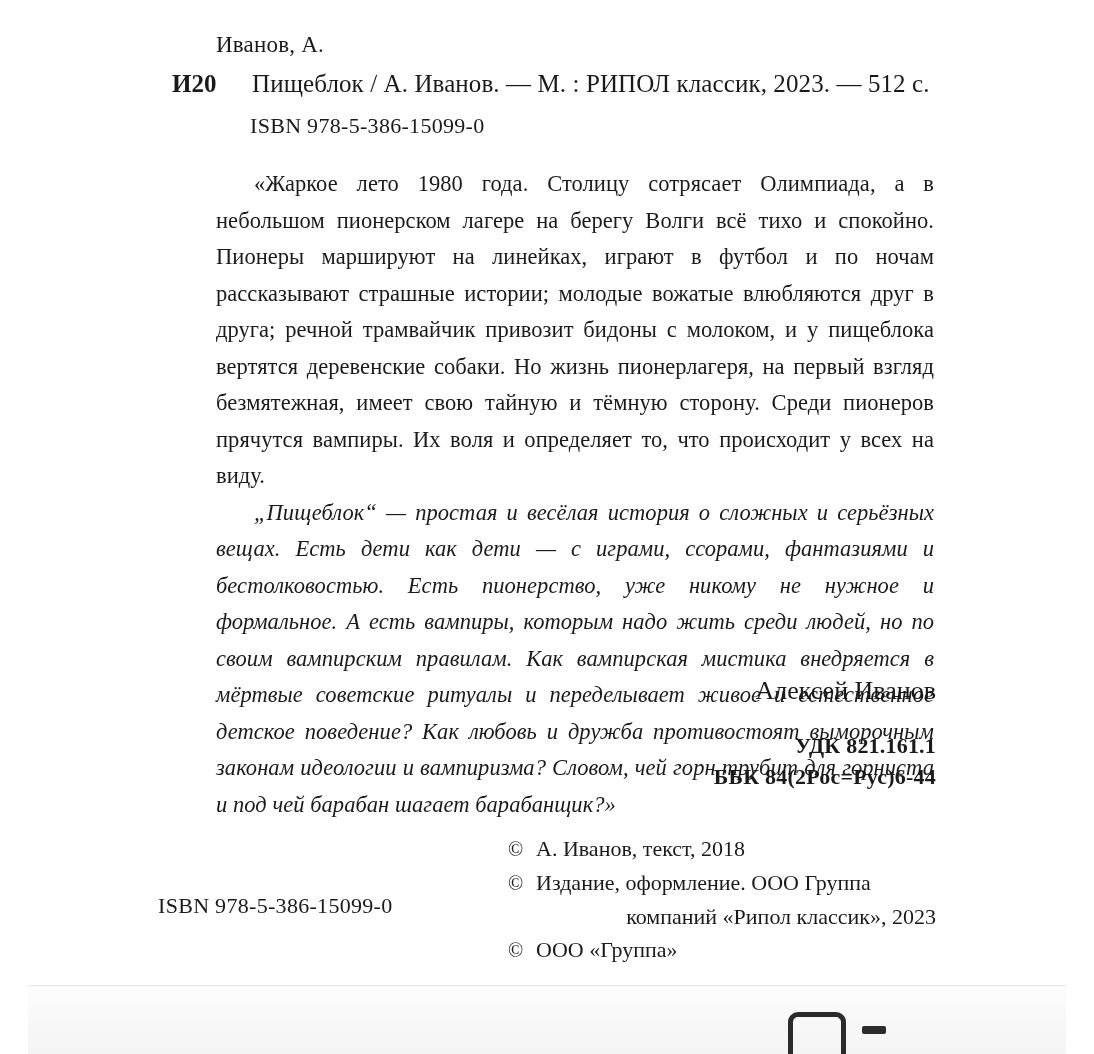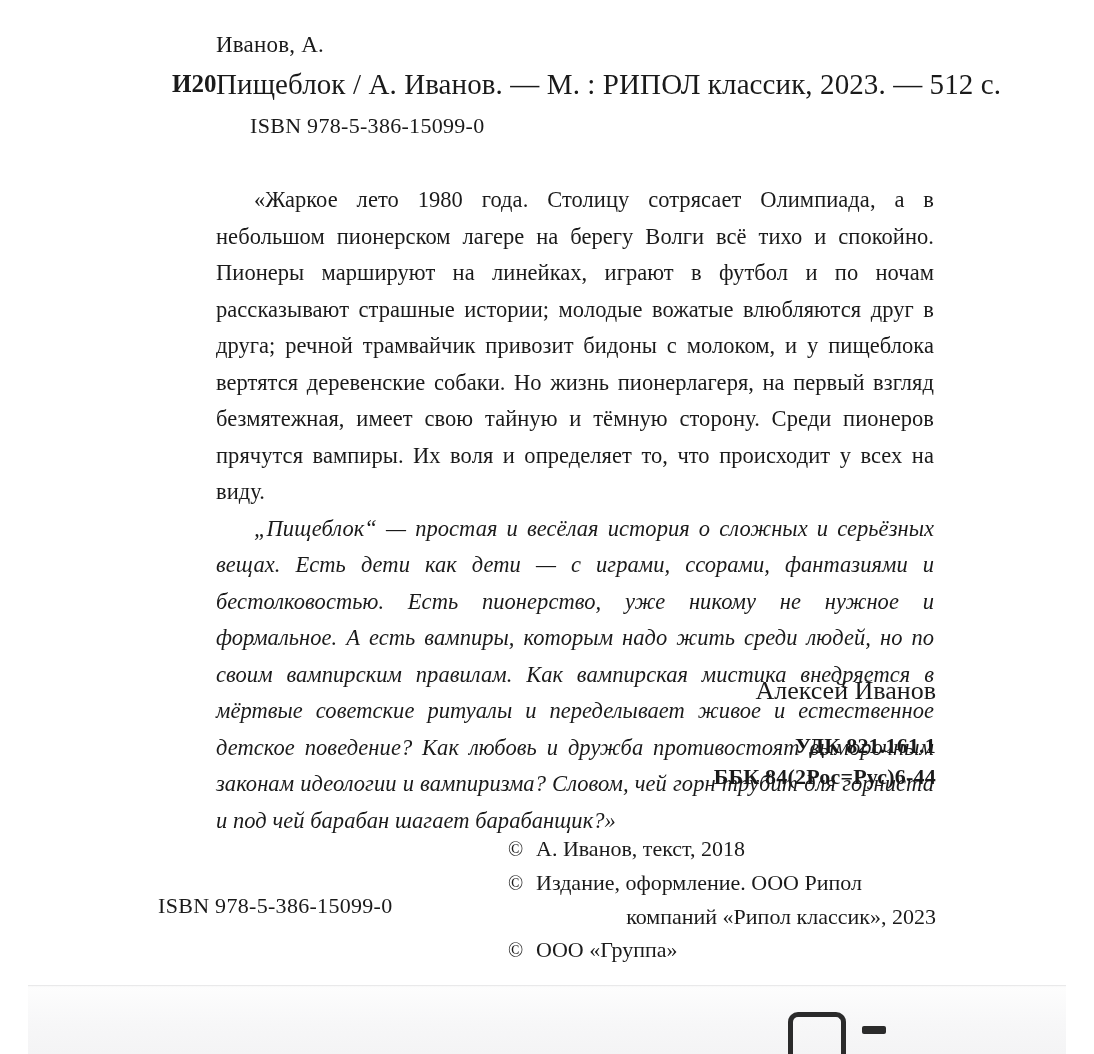--- a/index.html
+++ b/index.html
@@ -42,39 +42,40 @@
     margin-top: 5px;
   }
   .biblio-code {
     font-weight: bold;
     font-size: 25px;
     line-height: 34px;
     width: 44px;
     flex: 0 0 44px;
   }
   .biblio-desc {
-    font-size: 29px;
+    font-size: 25px;
     line-height: 34px;
     white-space: nowrap;
     letter-spacing: 0.1px;
+    margin-left: 36px;
   }
 
   .isbn-top {
     position: absolute;
     left: 250px;
     top: 113px;
     font-size: 22px;
     letter-spacing: 0.3px;
   }
 
   
   .annotation {
     position: absolute;
     left: 216px;
-    top: 182px;
+    top: 166px;
     width: 718px;
     font-size: 22.5px;
     line-height: 36.5px;
     text-align: justify;
     text-justify: inter-word;
     letter-spacing: 0.05px;
   }
   .annotation p {
     margin: 0;
     text-indent: 38px;
@@ -210,21 +211,21 @@
     <div>ББК 84(2Рос=Рус)6-44</div>
   </div>
 
   <div class="copyright">
     <div class="copy-line">
       <span class="copy-mark">©</span>
       <span class="copy-text no-justify">А. Иванов, текст, 2018</span>
     </div>
     <div class="copy-line">
       <span class="copy-mark">©</span>
-      <span class="copy-text">Издание, оформление. ООО Рипол</span>
+      <span class="copy-text">Издание, оформление. ООО Группа</span>
     </div>
     <div class="copy-cont">компаний «Рипол классик», 2023</div>
     <div class="copy-line">
       <span class="copy-mark">©</span>
       <span class="copy-text no-justify">ООО «Группа»</span>
     </div>
   </div>
 
   <div class="isbn-bottom">ISBN 978-5-386-15099-0</div>
 

